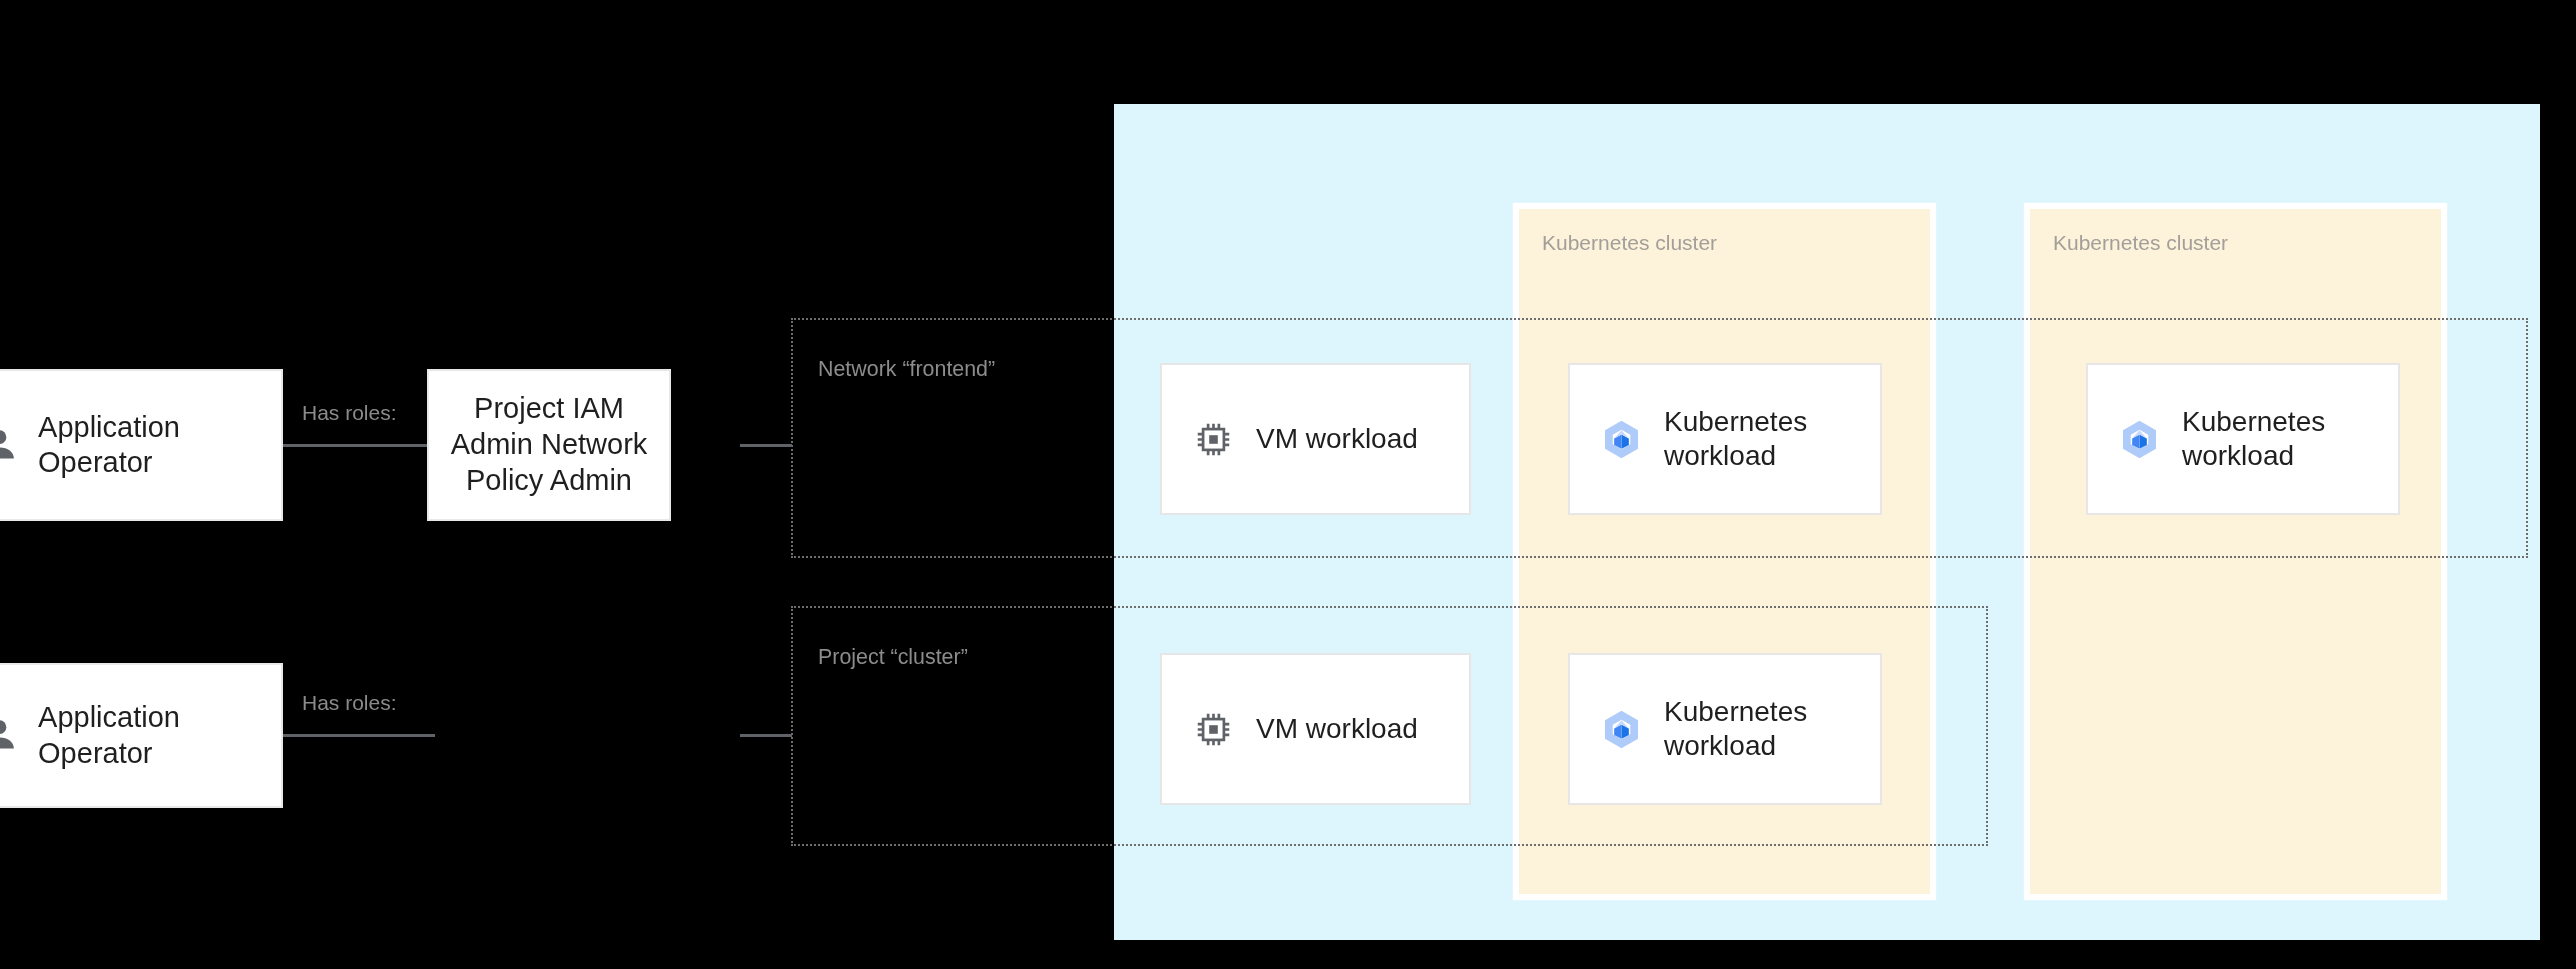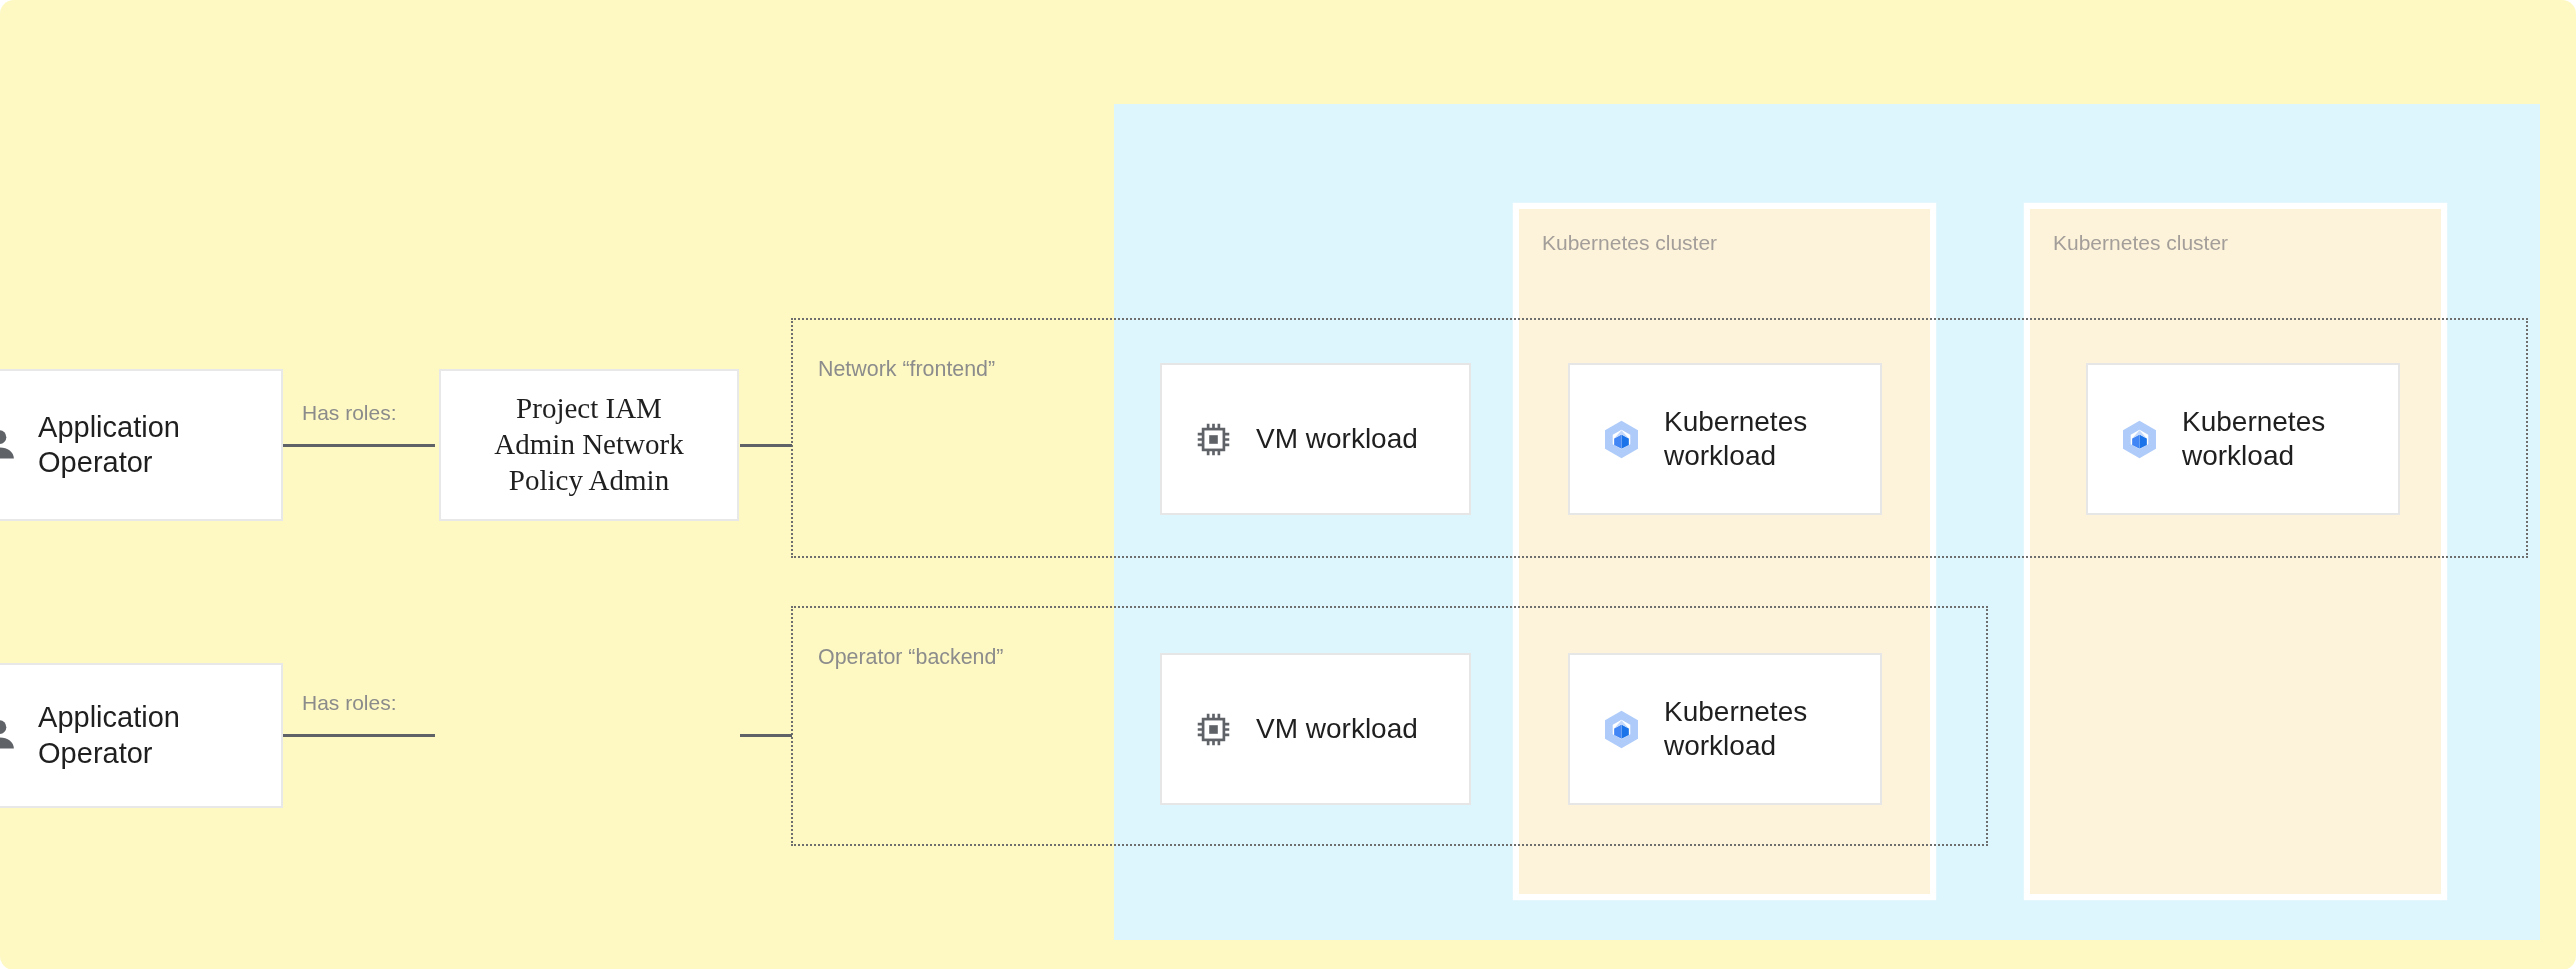--- a/index.html
+++ b/index.html
@@ -1,23 +1,22 @@
 <!DOCTYPE html>
 <html style="font-size:11px"><head>
 <meta charset="utf-8">
 <style>
   html,body{margin:0;padding:0;background:#ffffff;}
   body{font-family:"Liberation Sans","DejaVu Sans",sans-serif;}
 
   #canvas{
     position:relative;
     width:2576px;height:970px;
-    background:#fef9c3;
+    background:#000000;
     overflow:hidden;
-    border-radius:14px;
   }
 
   
   .org-box{
     position:absolute;
     left:1114px;top:104px;width:1426px;height:836px;
     background:#ddf6fd;
   }
   .org-label{
     position:absolute;left:1146px;top:124px;
@@ -57,21 +56,21 @@
     box-sizing:border-box;
     display:flex;align-items:center;justify-content:center;
     z-index:5;
   }
   .operator-box{left:-124px;width:407px;}
   .operator-inner{display:flex;align-items:center;gap:18px;}
   .operator-text{
     font-size:29px;color:#1f1f1f;line-height:1.22;
     white-space:pre-line;
   }
-  .role-box{left:439px;width:300px;font-family:Liberation Serif, serif;}
+  .role-box{left:427px;width:244px;}
   .role-text{
     font-size:29px;color:#1f1f1f;line-height:1.24;
     text-align:center;white-space:pre-line;padding:0 7px;
   }
   .row1{top:369px;height:152px;}
   .row2{top:663px;height:145px;}
 
   
   .person-icon{display:block;width:41px;height:41px;}
 
@@ -114,21 +113,21 @@
     <div class="cluster-label">Kubernetes cluster</div>
   </div>
   <div class="cluster-box cluster-2">
     <div class="cluster-label">Kubernetes cluster</div>
   </div>
 
   <div class="project-box project-frontend">
     <div class="project-label">Network “frontend”</div>
   </div>
   <div class="project-box project-backend">
-    <div class="project-label">Operator “backend”</div>
+    <div class="project-label">Project “cluster”</div>
   </div>
 
   <div class="conn" style="left:283px;top:444px;width:152px;"></div>
   <div class="conn-label" style="left:302px;top:401px;">Has roles:</div>
   <div class="conn" style="left:740px;top:444px;width:52px;"></div>
 
   <div class="plain-box operator-box row1">
     <div class="operator-inner">
       <span>
         <svg class="person-icon" viewBox="0 0 24 24" aria-hidden="true">

